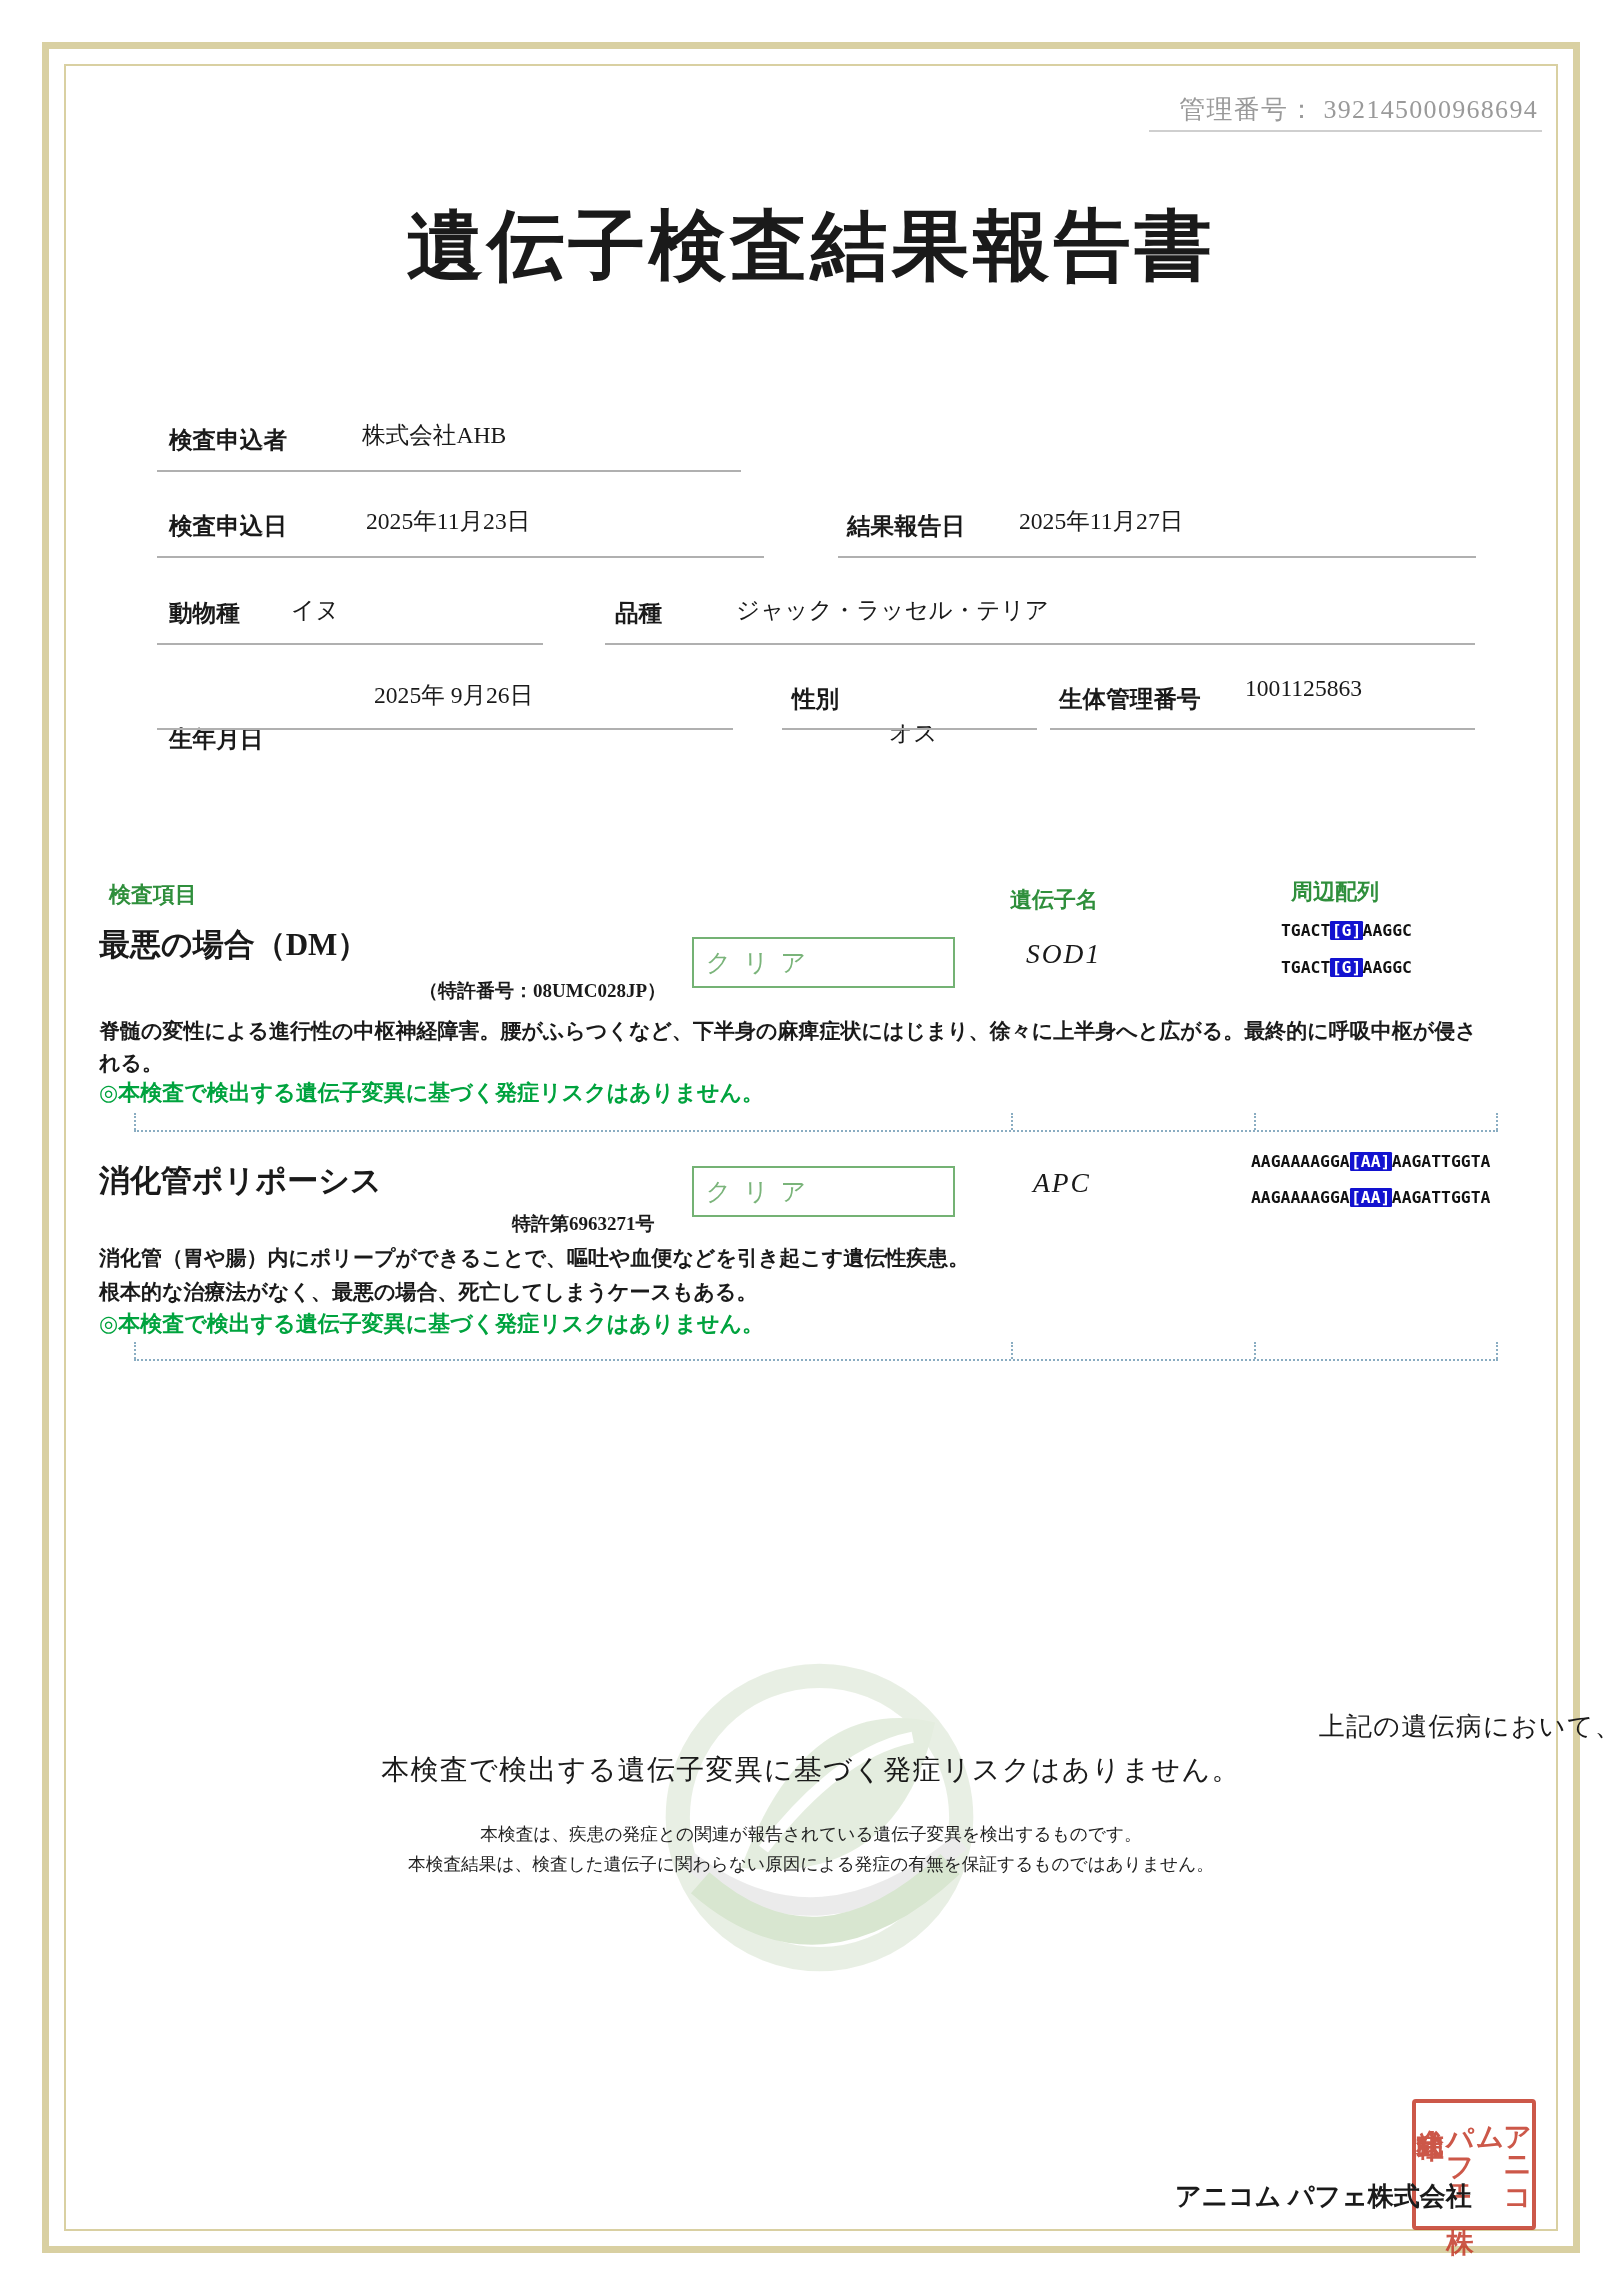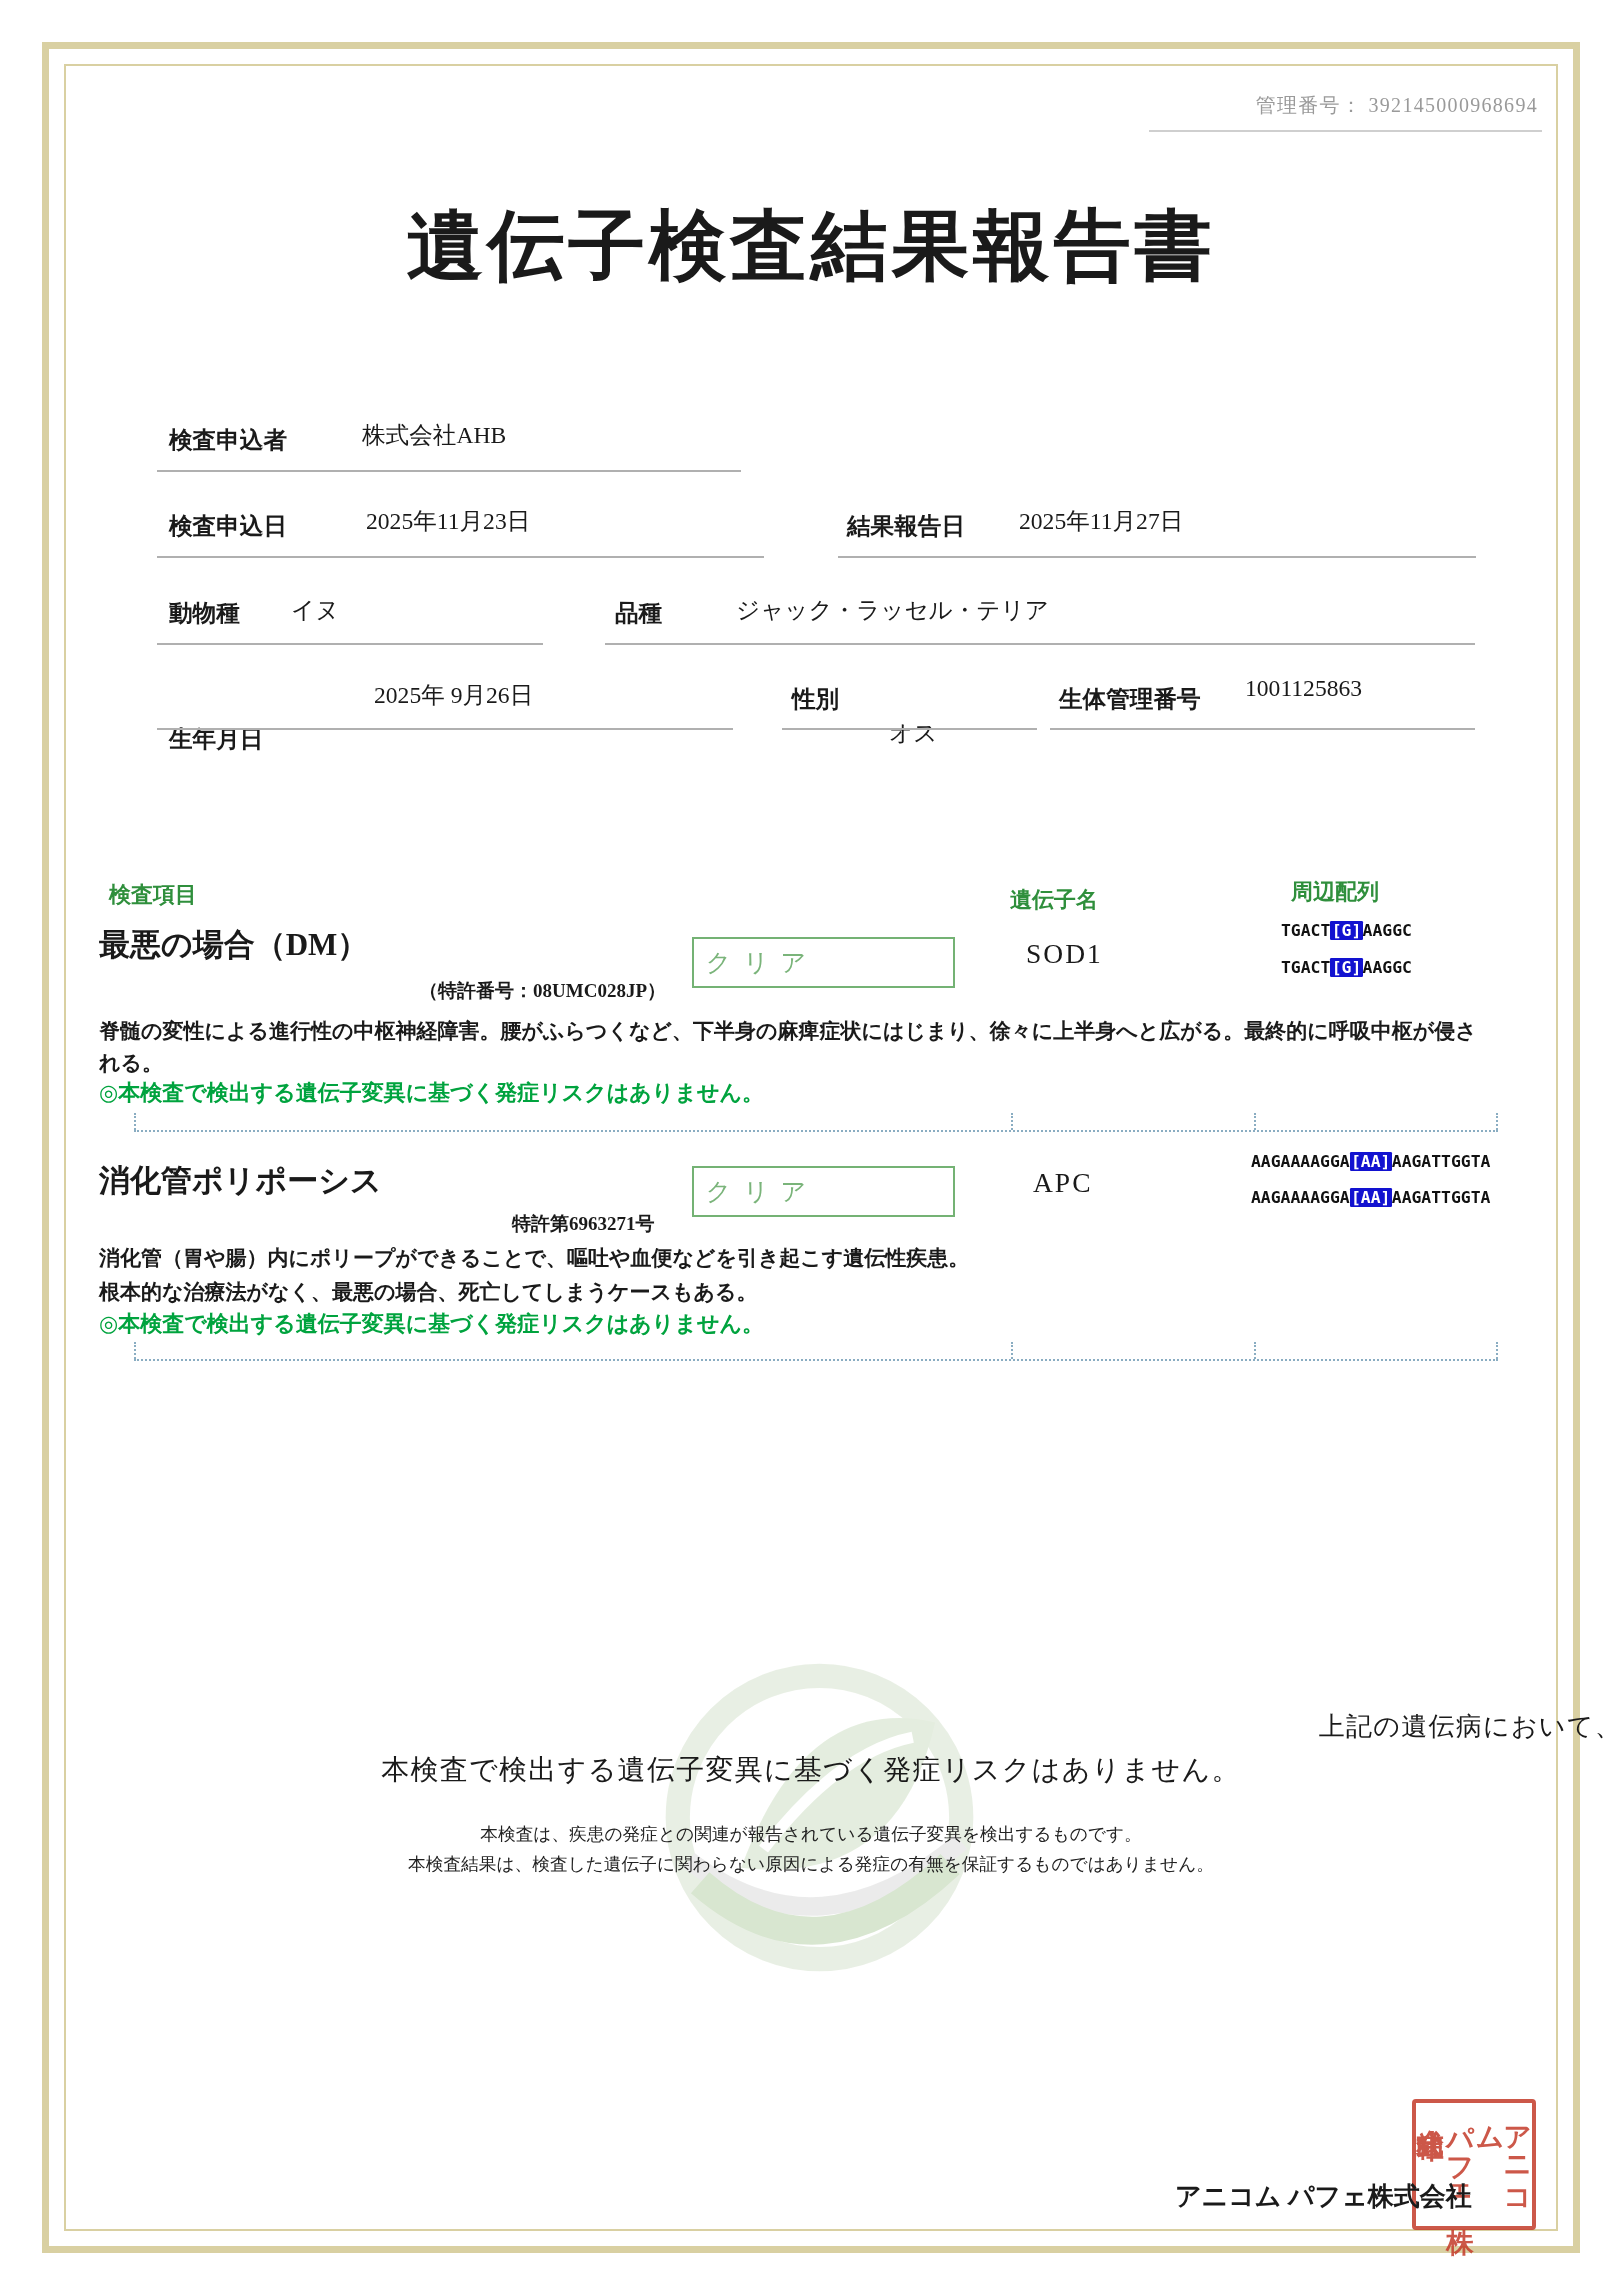--- a/index.html
+++ b/index.html
@@ -5,38 +5,38 @@
   html,body{margin:0;padding:0;background:#ffffff;}
   .page{position:relative;width:1622px;height:2295px;background:#ffffff;overflow:hidden;
         font-family:"Liberation Serif","DejaVu Serif",serif;color:#1a1a1a;}
   
   .frame-outer{position:absolute;top:42px;left:42px;right:42px;bottom:42px;
         border:7.9px solid #d9d0a2;pointer-events:none;}
   .frame-inner{position:absolute;top:64px;left:64px;right:64px;bottom:64px;
         border:2.6px solid #d9d0a2;pointer-events:none;}
 
   
-  .ctrl{position:absolute;top:92px;right:84px;font-size:20px;color:#9a9a9a;letter-spacing:1.3px;}
+  .ctrl{position:absolute;top:92px;right:84px;font-size:26px;color:#9a9a9a;letter-spacing:1.3px;}
   .ctrl-line{position:absolute;top:130px;right:80px;width:393px;border-bottom:2px solid #cfcfcf;}
   .doc-title{position:absolute;top:195px;left:0;width:100%;text-align:center;
         font-size:77px;font-weight:700;letter-spacing:3.9px;}
 
   
   .lbl{position:absolute;font-size:23.6px;font-weight:700;white-space:nowrap;}
   .val{position:absolute;font-size:23.6px;font-weight:400;white-space:nowrap;}
   .u{position:absolute;height:0;border-bottom:2px solid #b0b0b0;}
 
   
   .col-head{position:absolute;font-size:22px;font-weight:700;color:#2f8f3c;white-space:nowrap;}
   .test-name{position:absolute;font-size:31px;font-weight:700;white-space:nowrap;}
   .patent{position:absolute;font-size:19px;font-weight:700;white-space:nowrap;}
   .result-box{position:absolute;width:259px;height:47px;border:2px solid #74b274;
         color:#7ab47a;font-size:25px;letter-spacing:11.8px;text-indent:11.8px;
         text-align:left;line-height:47px;font-weight:400;}
-  .gene{position:absolute;font-size:27.5px;font-weight:400;letter-spacing:2px;white-space:nowrap;}
+  .gene{position:absolute;font-size:27.5px;font-weight:400;letter-spacing:2px;white-space:nowrap;font-style:italic;}
   .seq{position:absolute;font-family:"DejaVu Sans Mono","Liberation Mono",monospace;
         font-size:16.4px;font-weight:700;white-space:nowrap;color:#111;}
   .seq .hl{background:#1212d0;color:#ffffff;padding:0 1.3px;border-radius:1.3px;}
   .desc{position:absolute;font-size:21px;font-weight:700;line-height:1.5;width:1394px;}
   .risk{position:absolute;font-size:22px;font-weight:700;color:#00a33e;white-space:nowrap;}
   .sep{position:absolute;left:134px;width:1364px;height:19.6px;border-bottom:2px dotted #8aadc2;}
   .sep .tick{position:absolute;bottom:0;width:0;height:17px;border-left:2px dotted #8aadc2;}
   .sep .t1{left:0;} .sep .t2{left:877px;} .sep .t3{left:1120px;} .sep .t4{right:0;}
 
   

